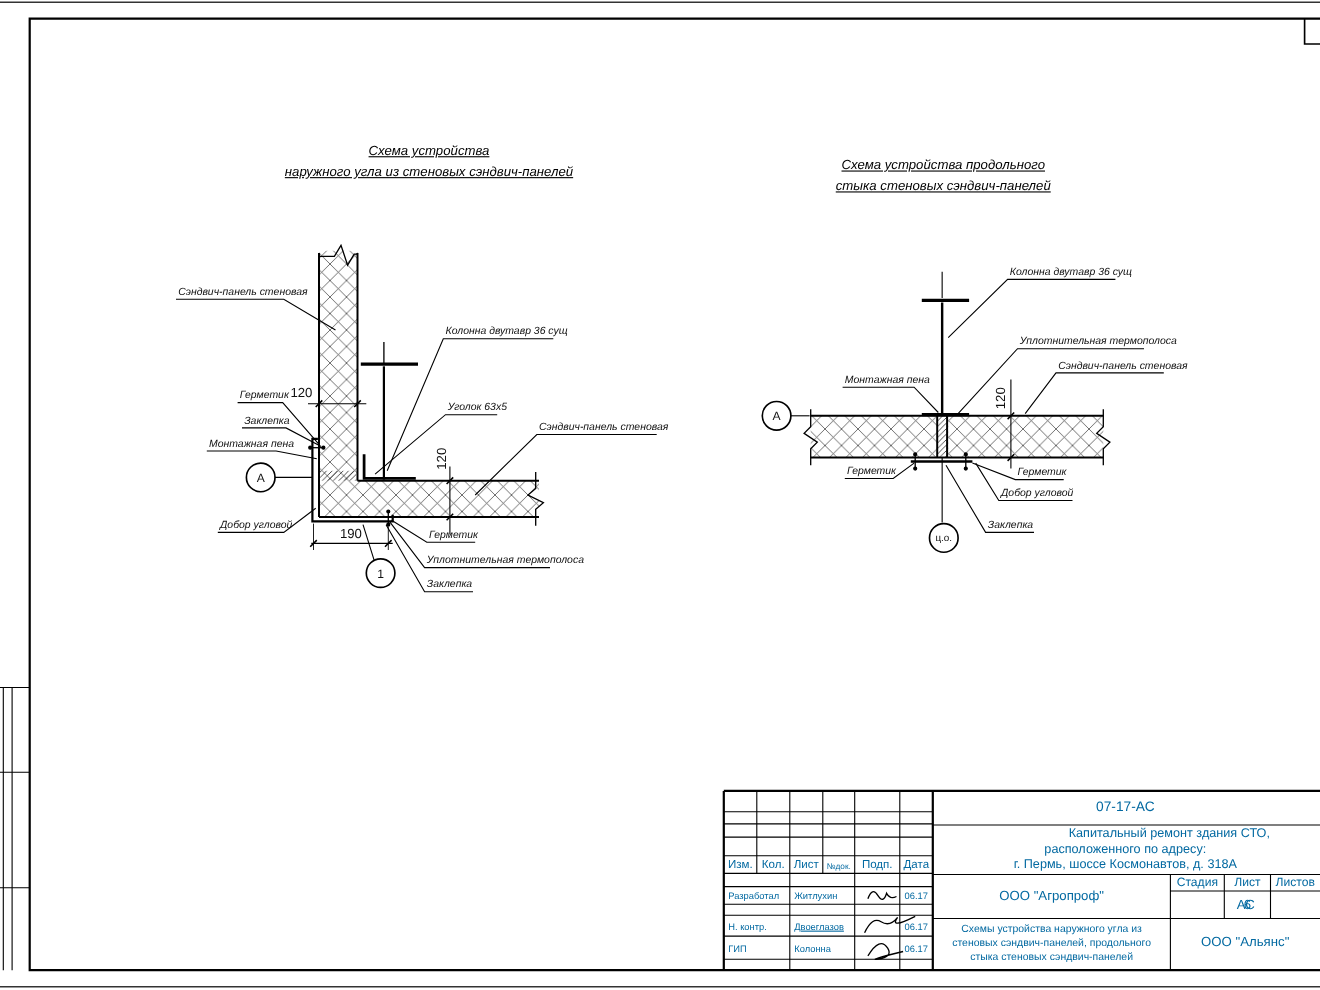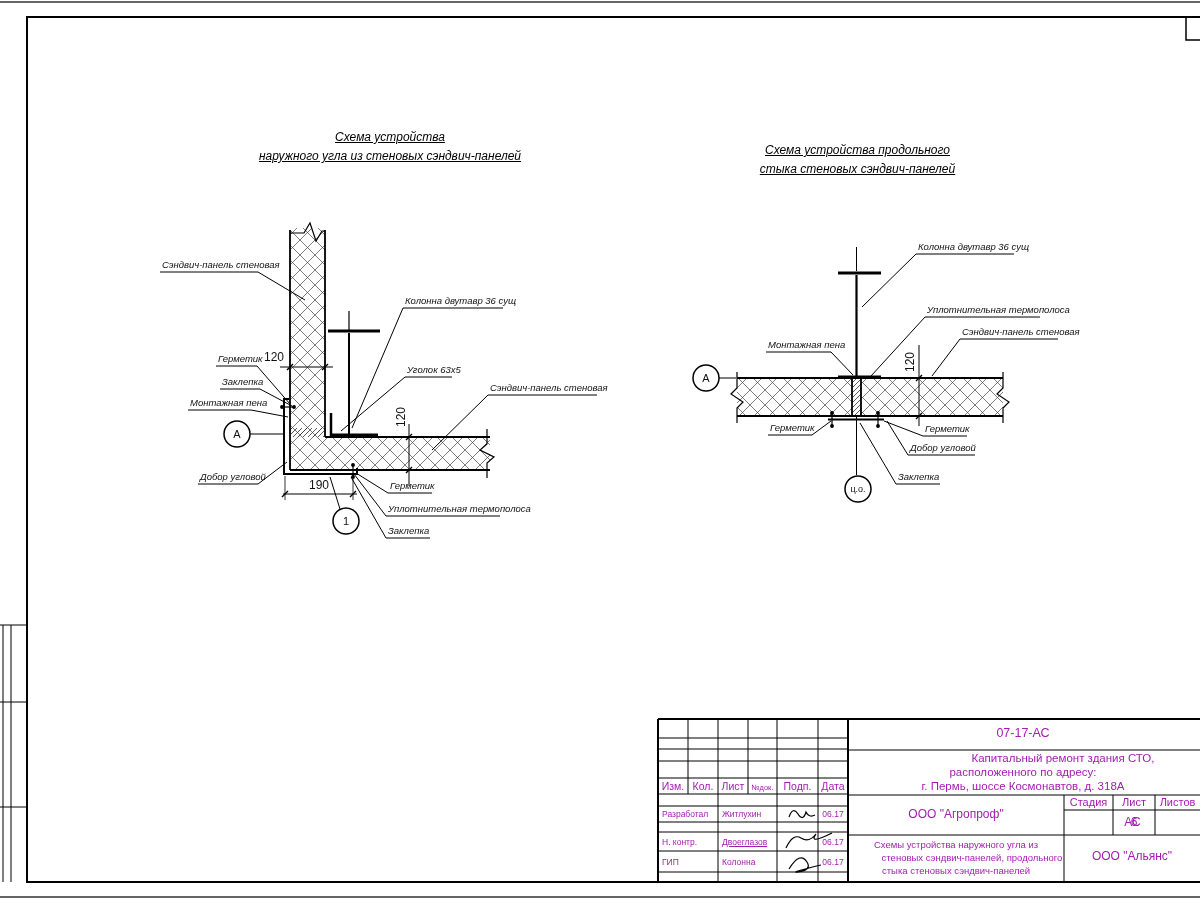--- a/index.html
+++ b/index.html
@@ -3,21 +3,21 @@
 <meta charset="utf-8">
 <style>
   html,body{margin:0;padding:0;background:#fff;}
   #sheet{position:relative;width:1200px;height:900px;background:#fff;overflow:hidden;
          font-family:"Liberation Sans",sans-serif;color:#000;}
   svg{position:absolute;left:0;top:0;}
   .lbl{font:italic 9.5px "Liberation Sans",sans-serif;fill:#111;}
   .dim{font:12px "Liberation Sans",sans-serif;fill:#111;}
   .mark{font:11px "Liberation Sans",sans-serif;fill:#111;}
   .mark-sm{font:9px "Liberation Sans",sans-serif;fill:#111;}
-  .tb{position:absolute;white-space:nowrap;color:#a21caf;}
+  .tb{position:absolute;white-space:nowrap;color:#0369a1;}
   .ctr{text-align:center;}
   .title{position:absolute;font-style:italic;font-size:12px;text-align:center;line-height:19px;}
   .title span{text-decoration:underline;}
 </style>
 </head>
 <body>
 
 <div id="sheet">
 
 <svg width="1200" height="900" viewBox="0 0 1200 900">
@@ -212,21 +212,21 @@
     <div><span>стыка стеновых сэндвич-панелей</span></div>
   </div>
 
   <div class="tb ctr" style="left:848px;top:726px;width:350px;font-size:12.5px;">07-17-АС</div>
   <div class="tb ctr" style="left:848px;top:752px;width:350px;font-size:11.5px;margin-left:40px;">Капитальный ремонт здания СТО,</div>
   <div class="tb ctr" style="left:848px;top:766px;width:350px;font-size:11.5px;">расположенного по адресу:</div>
   <div class="tb ctr" style="left:848px;top:780px;width:350px;font-size:11.5px;">г. Пермь, шоссе Космонавтов, д. 318А</div>
 
   <div class="tb ctr" style="left:848px;top:807px;width:216px;font-size:12px;">ООО "Агропроф"</div>
   <div class="tb ctr" style="left:848px;top:839px;width:216px;font-size:9.5px;">Схемы устройства наружного угла из</div>
-  <div class="tb ctr" style="left:848px;top:852px;width:216px;font-size:9.5px;padding-left:16px;">стеновых сэндвич-панелей, продольного</div>
+  <div class="tb ctr" style="left:848px;top:852px;width:216px;font-size:9.5px;">стеновых сэндвич-панелей, продольного</div>
   <div class="tb ctr" style="left:848px;top:865px;width:216px;font-size:9.5px;">стыка стеновых сэндвич-панелей</div>
   <div class="tb ctr" style="left:1064px;top:849px;width:136px;font-size:12px;">ООО "Альянс"</div>
 
   <div class="tb ctr" style="left:1064px;top:796px;width:49px;font-size:11px;">Стадия</div>
   <div class="tb ctr" style="left:1113px;top:796px;width:42px;font-size:11px;">Лист</div>
   <div class="tb ctr" style="left:1155px;top:796px;width:45px;font-size:11px;">Листов</div>
   <div class="tb ctr" style="left:1064px;top:815px;width:49px;font-size:12px;padding-left:44px;">АС</div>
   <div class="tb ctr" style="left:1113px;top:815px;width:42px;font-size:12px;">6</div>
   <div class="tb ctr" style="left:1155px;top:815px;width:45px;font-size:12px;"></div>
 

